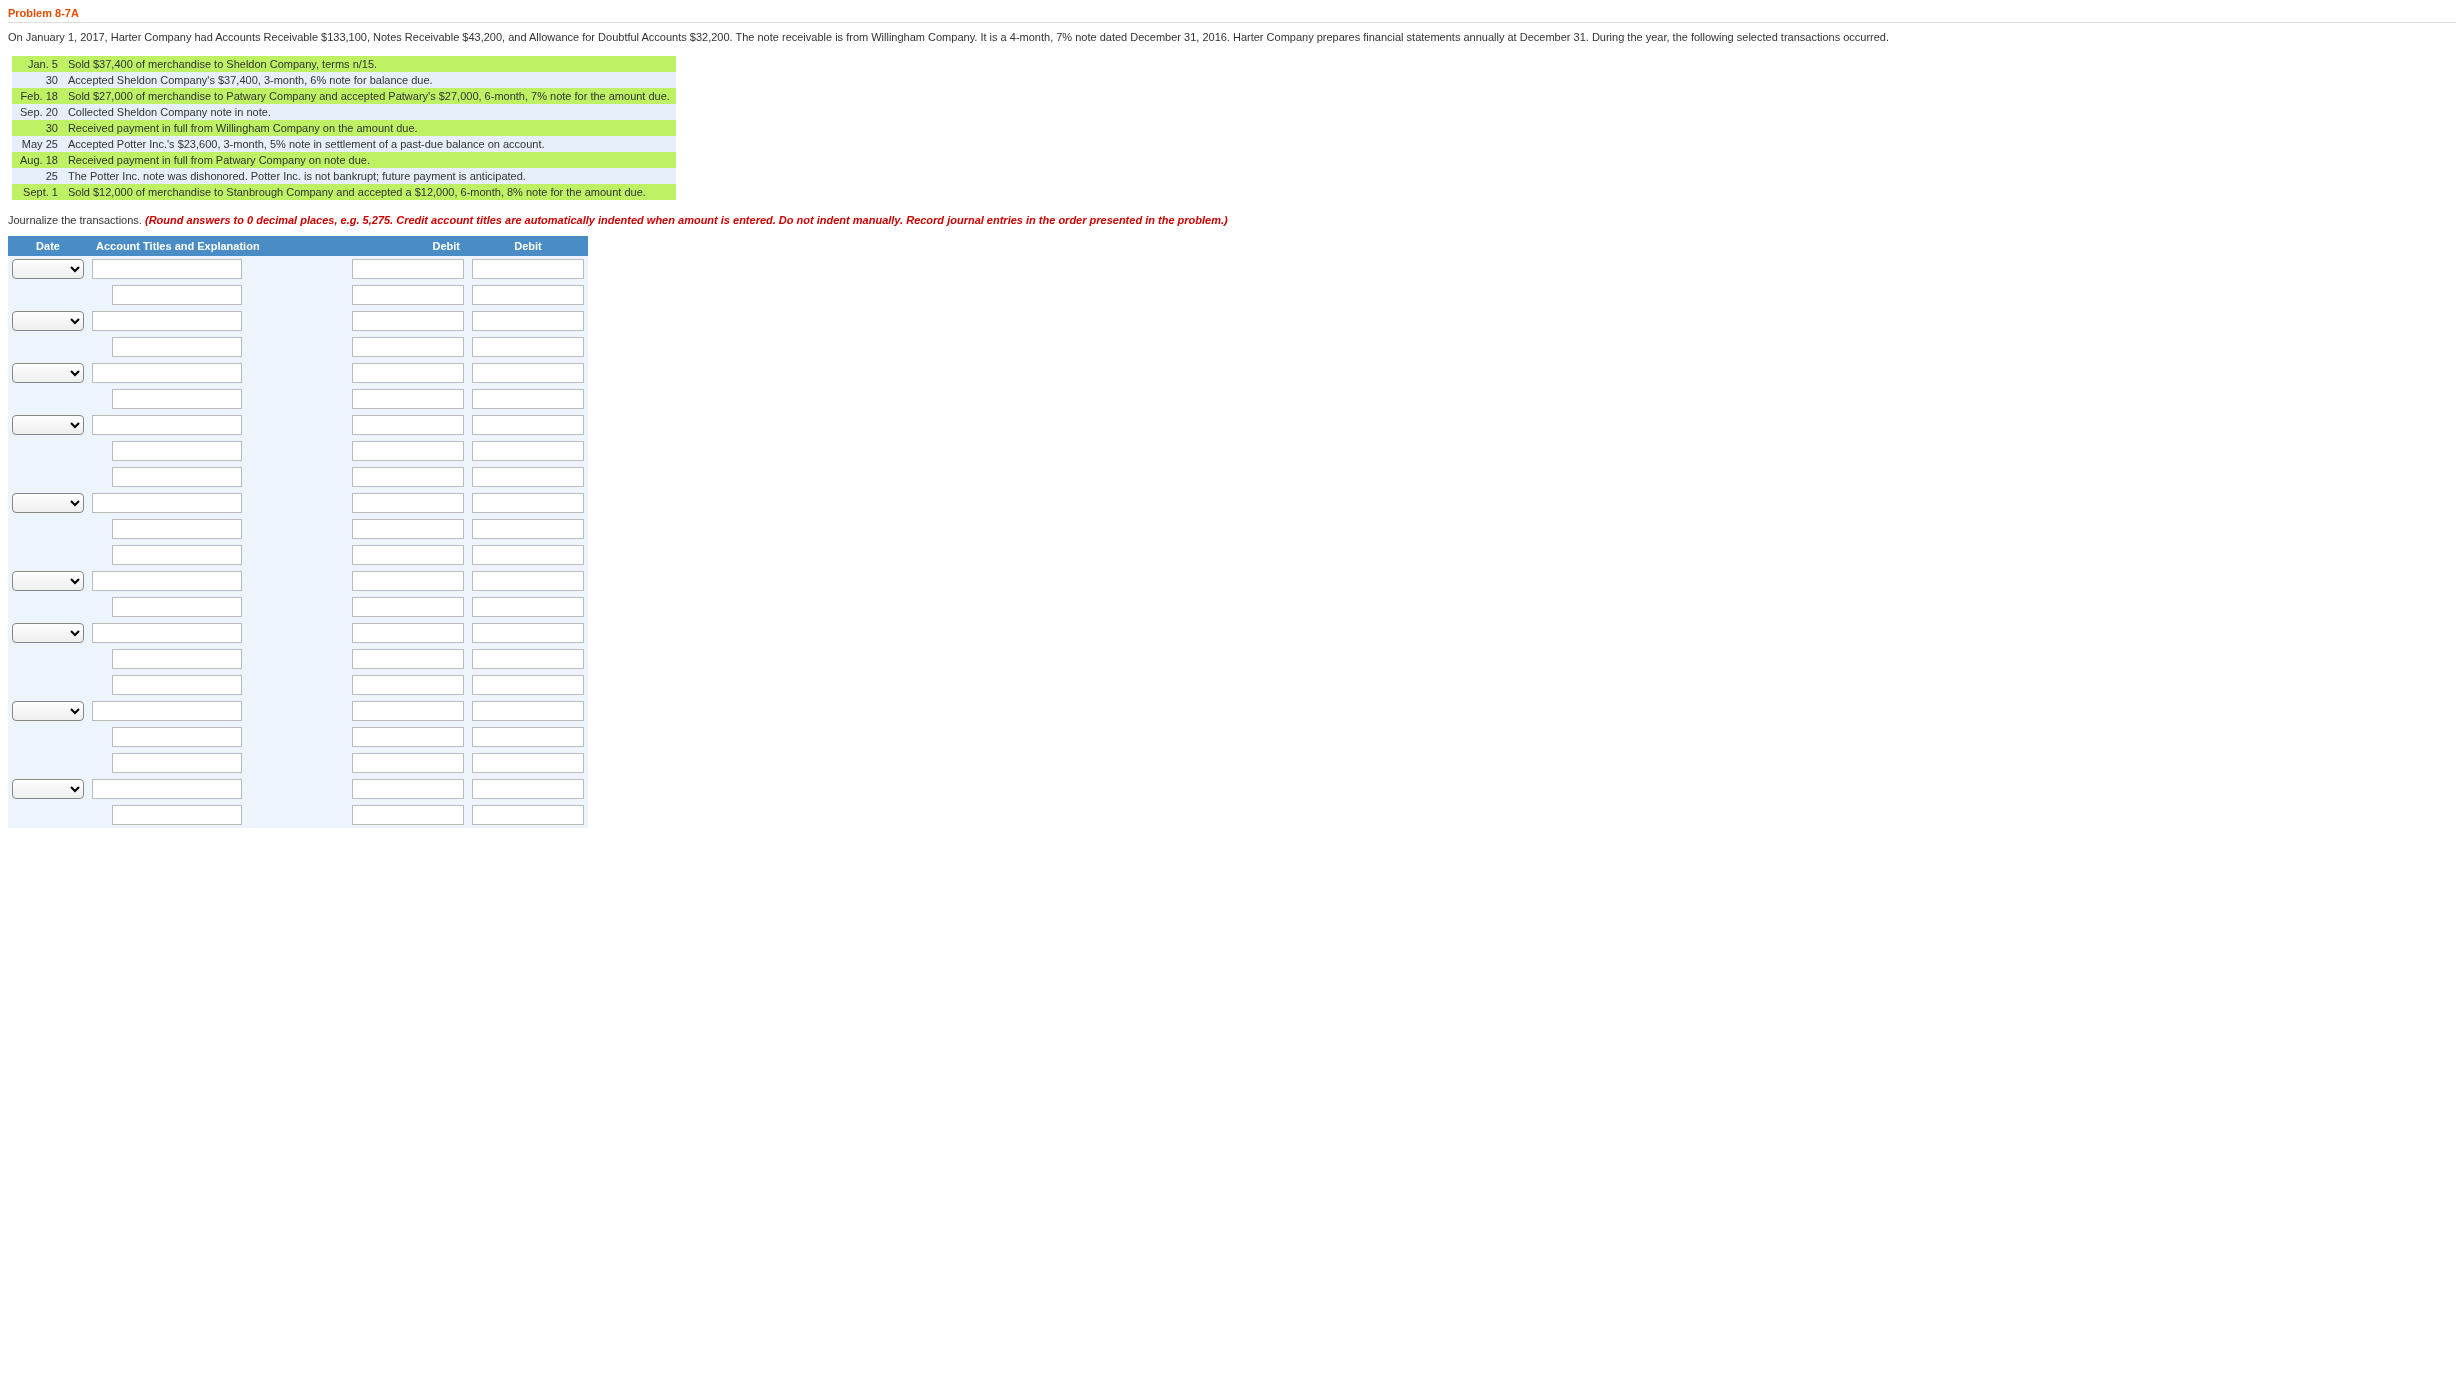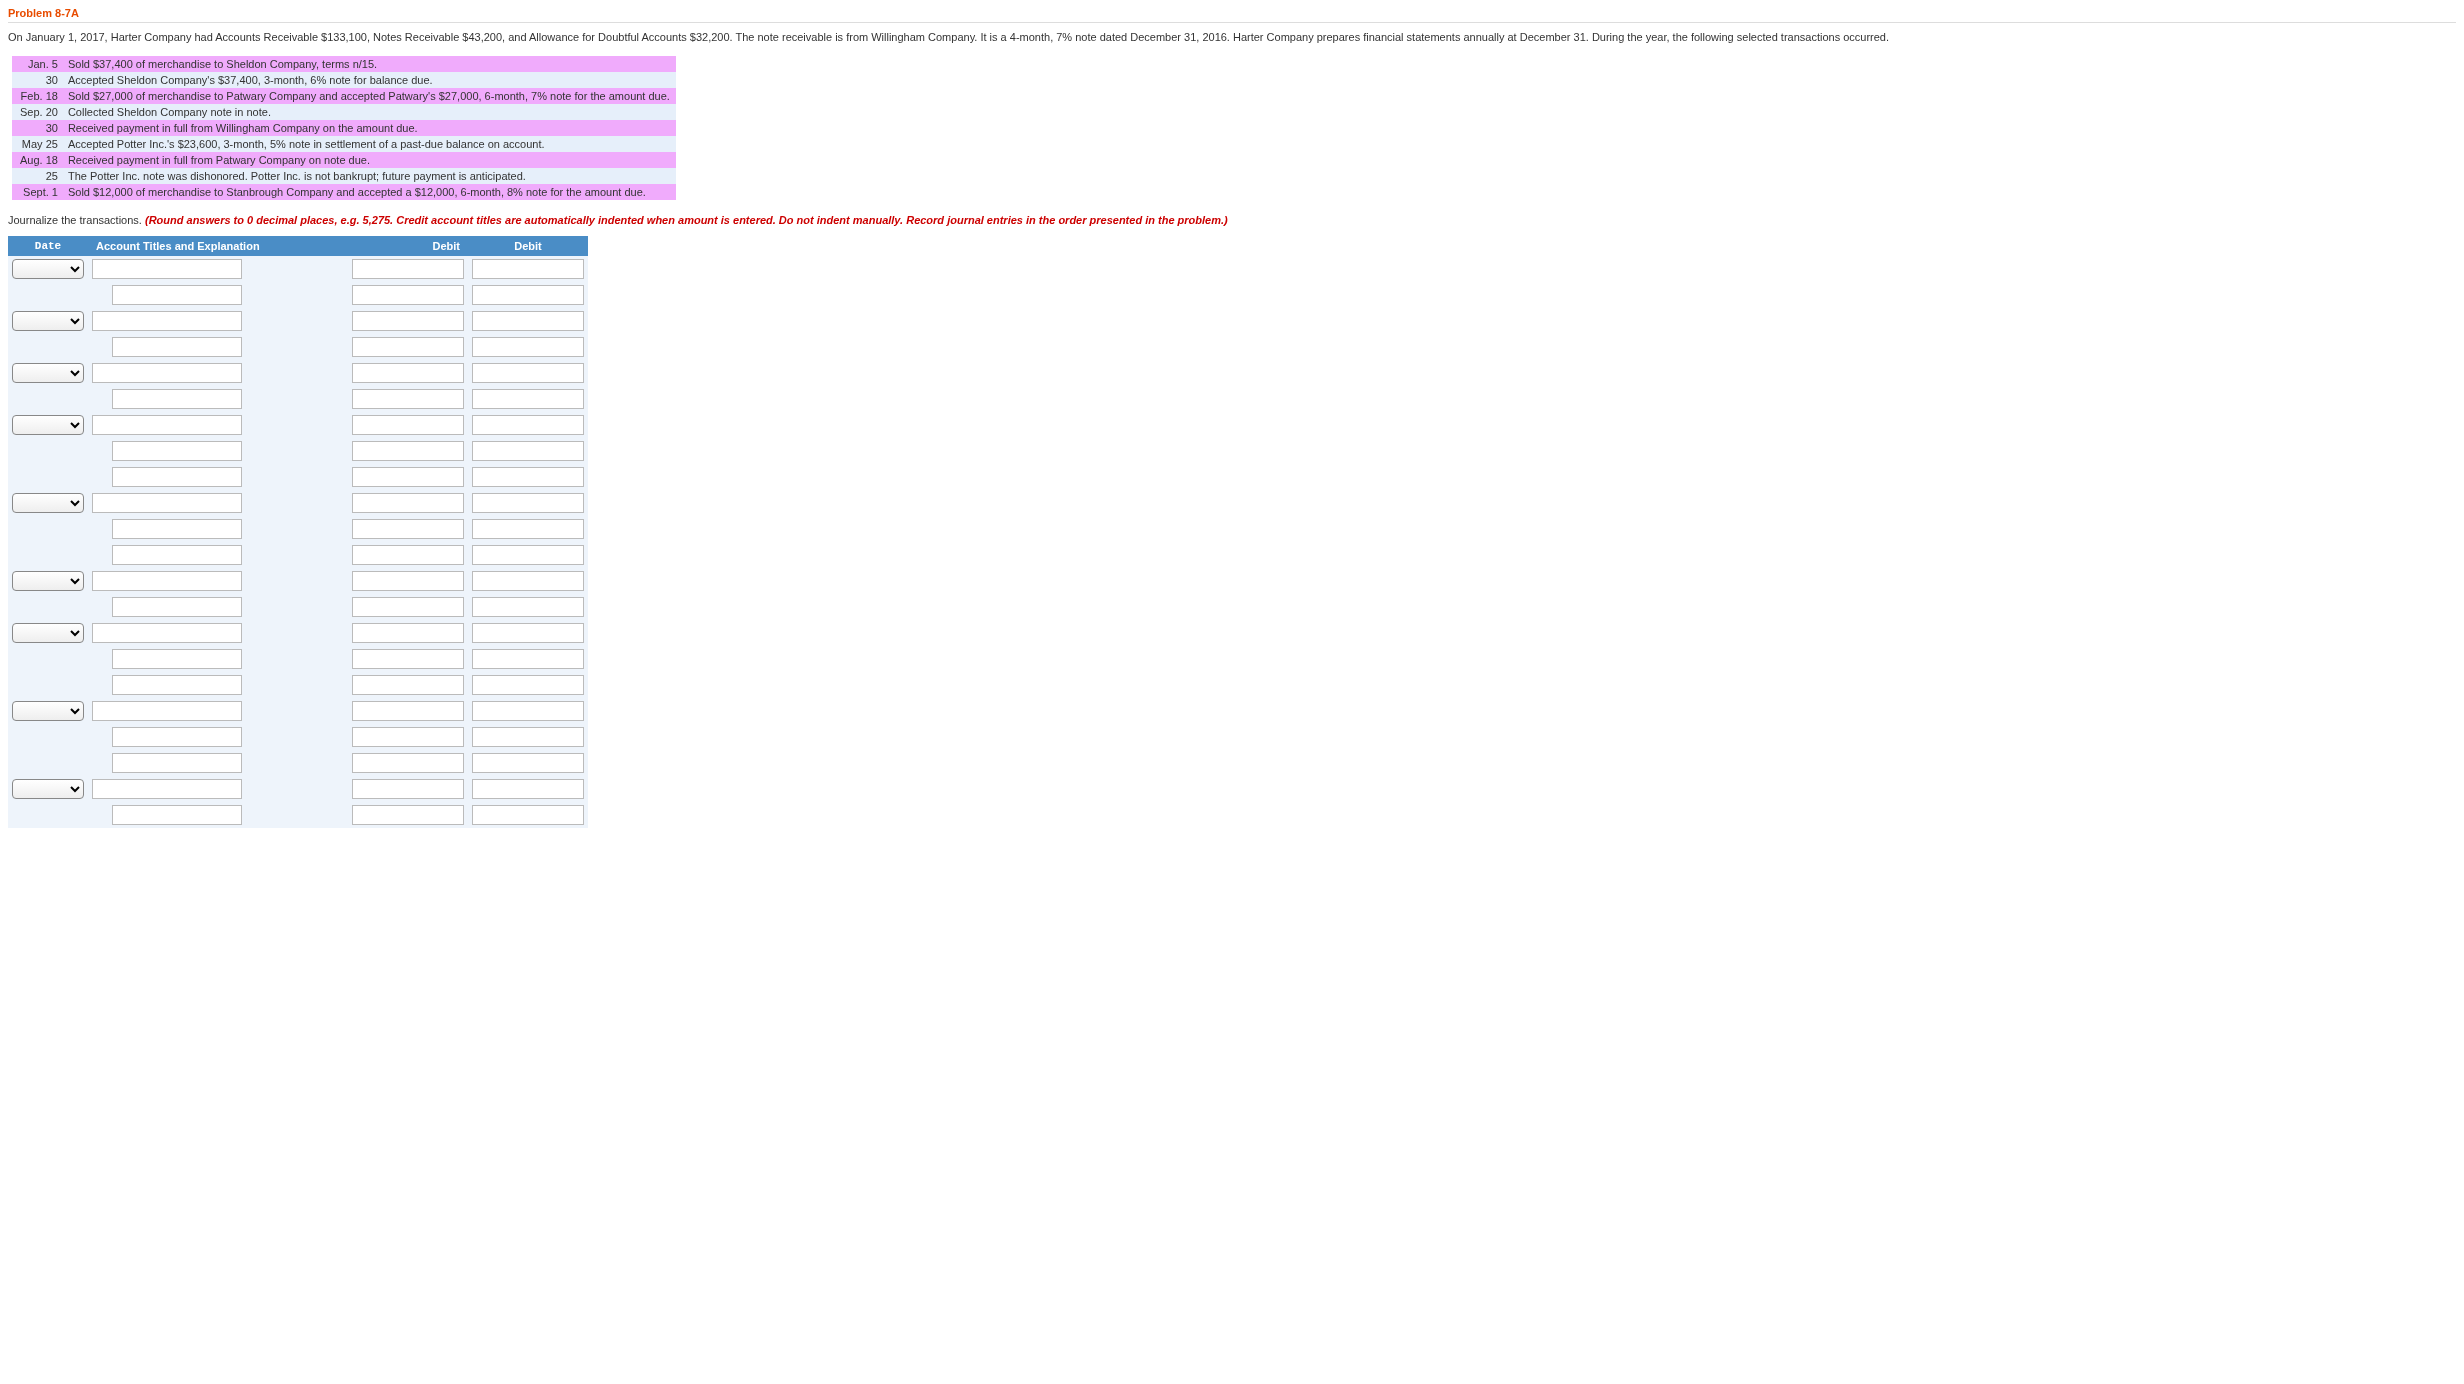--- a/index.html
+++ b/index.html
@@ -34,21 +34,21 @@
     padding: 2px 6px;
     vertical-align: top;
     color: #333;
   }
   .trans-table td.date-col {
     text-align: right;
     white-space: nowrap;
     padding-right: 4px;
     padding-left: 8px;
   }
-  .trans-table tr.light { background: #f0abfc; }
+  .trans-table tr.light { background: #bef264; }
   .trans-table tr.dark  { background: #e6effa; }
   .instruction {
     font-size: 11px;
     color: #333;
     margin-bottom: 10px;
   }
   .instruction .red-italic {
     color: #cc0000;
     font-style: italic;
     font-weight: bold;
@@ -56,21 +56,21 @@
   .journal-wrap { margin-top: 4px; }
   .journal-table { border-collapse: separate; border-spacing: 0; }
   .journal-table th {
     background: #4a8dc6;
     color: #fff;
     font-size: 11px;
     font-weight: bold;
     padding: 4px 8px;
     text-align: center;
   }
-  .journal-table th.th-date    { width: 80px; font-family: Liberation Mono, monospace; }
+  .journal-table th.th-date    { width: 80px; }
   .journal-table th.th-account { width: 260px; text-align: left; padding-left: 8px; }
   .journal-table th.th-debit   { width: 120px; text-align: right; }
   .journal-table th.th-credit  { width: 120px; }
   .journal-table td {
     background: #eef4fb;
     padding: 3px 4px;
     vertical-align: middle;
   }
   .journal-table td.cell-date    { width: 80px; }
   .journal-table td.cell-account { width: 260px; }

